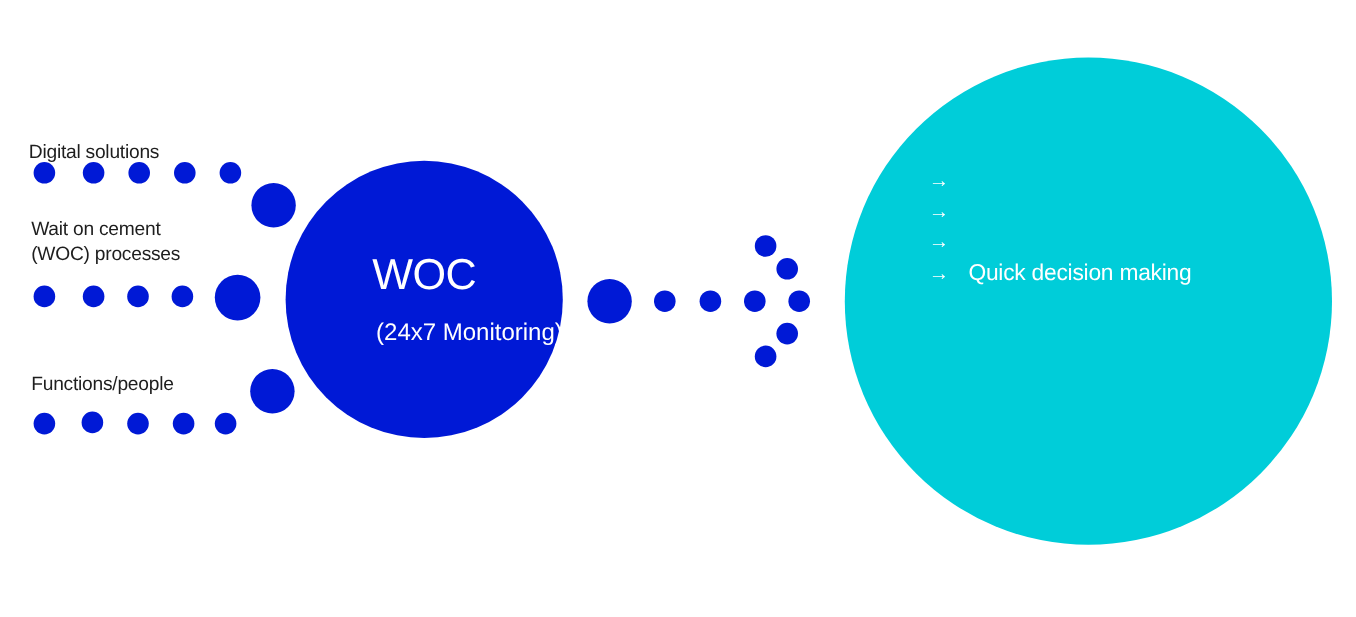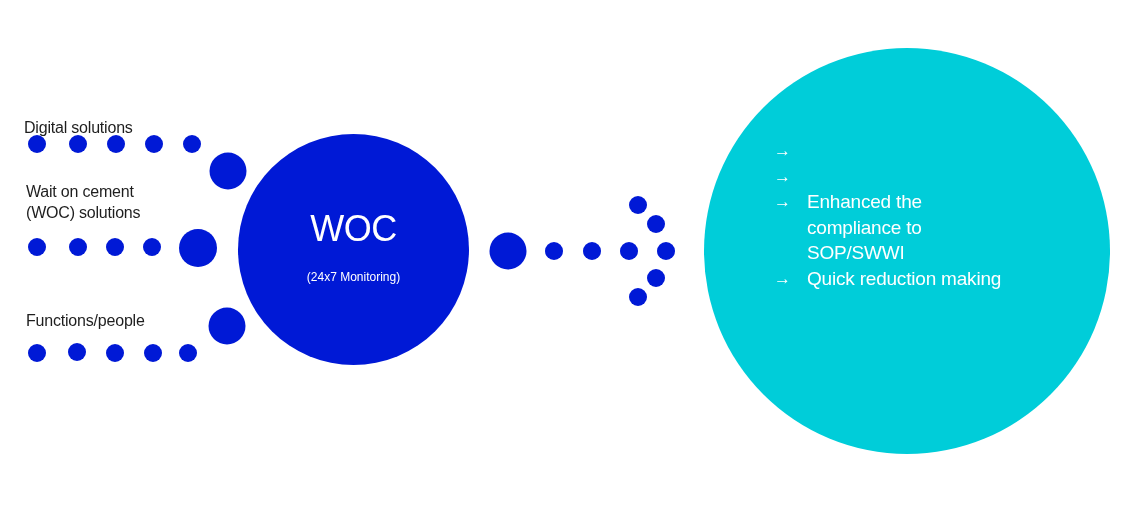--- a/index.html
+++ b/index.html
@@ -48,22 +48,23 @@
       left: 0; right: 0;
       top: 75px;
       font-size: 36px;
       line-height: 40px;
       letter-spacing: -0.5px;
     }
     .hub-sub {
       position: absolute;
       left: 0; right: 0;
       top: 133px;
-      font-size: 12px;
+      font-size: 20px;
       line-height: 20px;
+      text-align: right;
     }
     .outcome {
       position: absolute;
       left: 704px;
       top: 48px;
       width: 406px;
       height: 406px;
       border-radius: 50%;
       background: #00cdd9;
     }
@@ -90,21 +91,21 @@
       font-size: 17px;
     }
   </style>
 </head>
 <body>
 
 <div class="canvas">
 
   <div class="label" style="left:24px; top:99px;margin-top:18px;">Digital solutions</div>
   <div class="label" style="left:26px; top:181px; white-space:pre-line;">Wait on cement
-(WOC) solutions</div>
+(WOC) processes</div>
   <div class="label" style="left:26px; top:310px;">Functions/people</div>
 
   <div>
     <div class="dot" style="left:37px; top:144px; width:18px; height:18px;"></div>
     <div class="dot" style="left:78px; top:144px; width:18px; height:18px;"></div>
     <div class="dot" style="left:116px; top:144px; width:18px; height:18px;"></div>
     <div class="dot" style="left:154px; top:144px; width:18px; height:18px;"></div>
     <div class="dot" style="left:192px; top:144px; width:18px; height:18px;"></div>
     <div class="dot" style="left:228px; top:171px; width:37px; height:37px;"></div>
   </div>
@@ -146,22 +147,21 @@
   <div class="outcome">
     <ul class="outcome-list">
       <li class="outcome-item">
         <span class="arrow-icon">→</span>
       </li>
       <li class="outcome-item">
         <span class="arrow-icon">→</span>
       </li>
       <li class="outcome-item">
         <span class="arrow-icon">→</span>
-        <span style="width:150px;">Enhanced the compliance to SOP/SWWI</span>
       </li>
       <li class="outcome-item">
         <span class="arrow-icon">→</span>
-        <span>Quick reduction making</span>
+        <span>Quick decision making</span>
       </li>
     </ul>
   </div>
 
 </div>
 
 </body></html>

